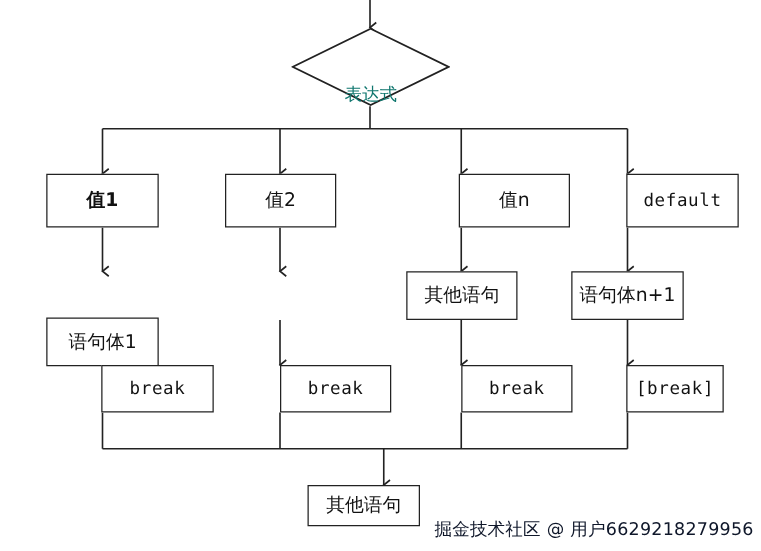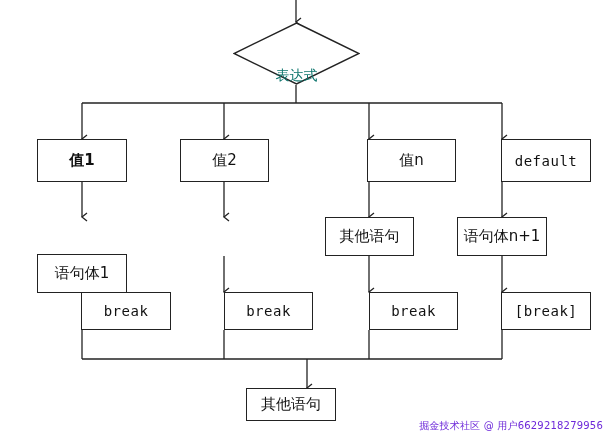--- a/index.html
+++ b/index.html
@@ -69,22 +69,22 @@
   }
   .decision .dlabel {
     position: relative;
     z-index: 2;
   }
   #watermark {
     position: absolute;
     right: 6px;
     bottom: 8px;
     font-family: "DejaVu Sans", sans-serif;
-    font-size: 10px;
-    color: #6d28d9;
+    font-size: 14px;
+    color: #0f172a;
     white-space: nowrap;
     letter-spacing: 0.2px;
     text-align: center;
   }
 </style>
 </head>
 <body>
 
 <div id="canvas">
 
@@ -158,21 +158,21 @@
 
   <div class="node mono" style="left:37px; top:292px; width:90px; height:38px;">
     <span>break</span>
   </div>
   <div class="node mono" style="left:180px; top:292px; width:89px; height:38px;">
     <span>break</span>
   </div>
   <div class="node mono" style="left:325px; top:292px; width:89px; height:38px;">
     <span>break</span>
   </div>
-  <div class="node mono" style="left:457px; top:292px; width:90px; height:38px;">
+  <div class="node mono" style="left:457px; top:292px; width:78px; height:38px;">
     <span>[break]</span>
   </div>
 
   <div class="node cjk" style="left:246px; top:388px; width:90px; height:33px;">
     <span>其他语句</span>
   </div>
 
   <div id="watermark">掘金技术社区 @ 用户6629218279956</div>
 
 </div>

